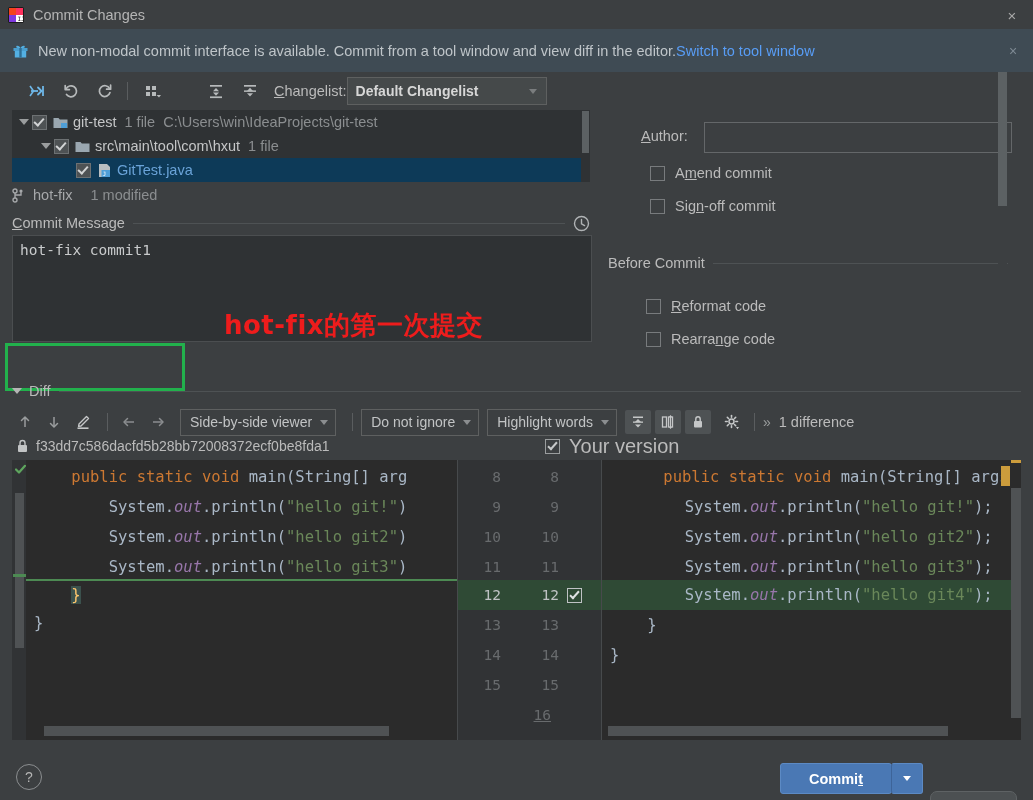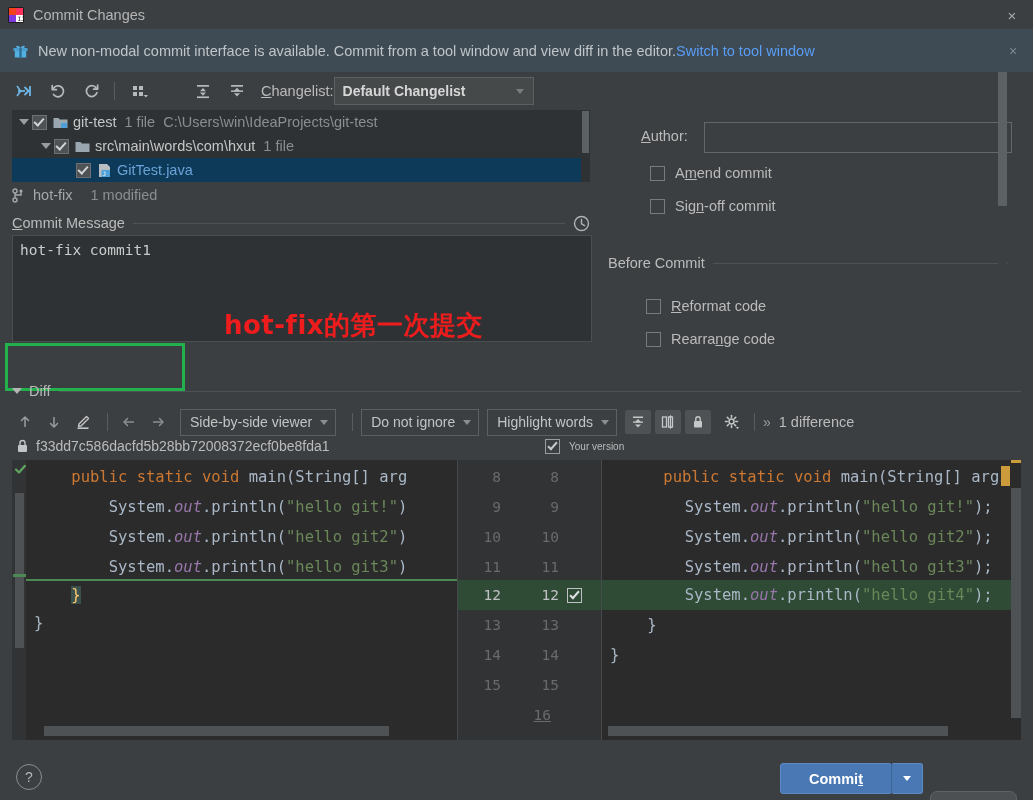--- a/index.html
+++ b/index.html
@@ -62,21 +62,21 @@
   .body-area {
     position: absolute; left: 0; top: 72px; width: 1033px; height: 680px;
     background: #3c3f41;
   }
 
   
   .left-col {
     position: absolute; left: 0; top: 0; width: 600px; height: 308px;
   }
   .cl-toolbar {
-    position: absolute; left: 4px; top: 0; width: 600px; height: 38px;
+    position: absolute; left: 17px; top: 0; width: 600px; height: 38px;
     display: flex; align-items: center;
   }
   .tb-btn {
     width: 28px; height: 26px; margin-left: 6px;
     display:flex;align-items:center;justify-content:center;
     position: relative; flex: none;
   }
   .tb-sep {
     width: 1px; height: 18px; background: #5a5d5f; margin: 0 6px 0 8px; flex:none;
   }
@@ -265,21 +265,21 @@
     display: flex; align-items: center; height: 24px;
   }
   .yv-box {
     width: 13px; height: 13px; border: 1px solid #9a9d9e; position: relative; flex:none;
   }
   .yv-box::after {
     content: ""; position: absolute; left: 4px; top: 0px;
     width: 3px; height: 8px; border: solid #c6c8c9;
     border-width: 0 2px 2px 0; transform: rotate(42deg);
   }
-  .yv-text { font-size: 10px; color: #bbbbbb; margin-left: 9px; }
+  .yv-text { font-size: 20px; color: #bbbbbb; margin-left: 9px; }
 
   
   .diff-wrap {
     position: absolute; left: 12px; top: 388px; width: 1009px; height: 280px;
     background: #2b2b2b;
     display: flex;
   }
   .pane-left { position: relative; width: 445px; height: 280px; background: #2b2b2b; overflow:hidden;}
   .gutter-col {
     position: relative; width: 145px; height: 280px; background: #313335; overflow:hidden;
@@ -504,21 +504,21 @@
         <div class="tree-row" style="padding-left:26px;">
           <div class="tw">
               <div class="tri"></div>
             </div>
           <div class="cbox checked"></div>
           <div class="folder-ic" style="margin-left:6px;">
             <svg width="15" height="13" viewBox="0 0 15 13">
               <path d="M0.5 2 L5.5 2 L6.8 3.5 L14.5 3.5 L14.5 12 L0.5 12Z" fill="#9aa7b0"></path>
             </svg>
           </div>
-          <span class="t-name" style="margin-left:5px;">src\main\words\com\hxut</span>
+          <span class="t-name" style="margin-left:5px;">src\main\tool\com\hxut</span>
           <span class="t-meta" style="margin-left:8px;">1 file</span>
         </div>
 
         <div class="tree-row selected" style="padding-left:48px;">
           <div class="tw"></div>
           <div class="cbox checked"></div>
           <div class="java-ic" style="margin-left:6px;">
             <svg width="15" height="15" viewBox="0 0 15 15">
               <path d="M2 1 L10 1 L13 4 L13 14 L2 14Z" fill="#b9bec1"></path>
               <rect x="4.5" y="7" width="8.5" height="7" fill="#4f9fd8"></rect>

